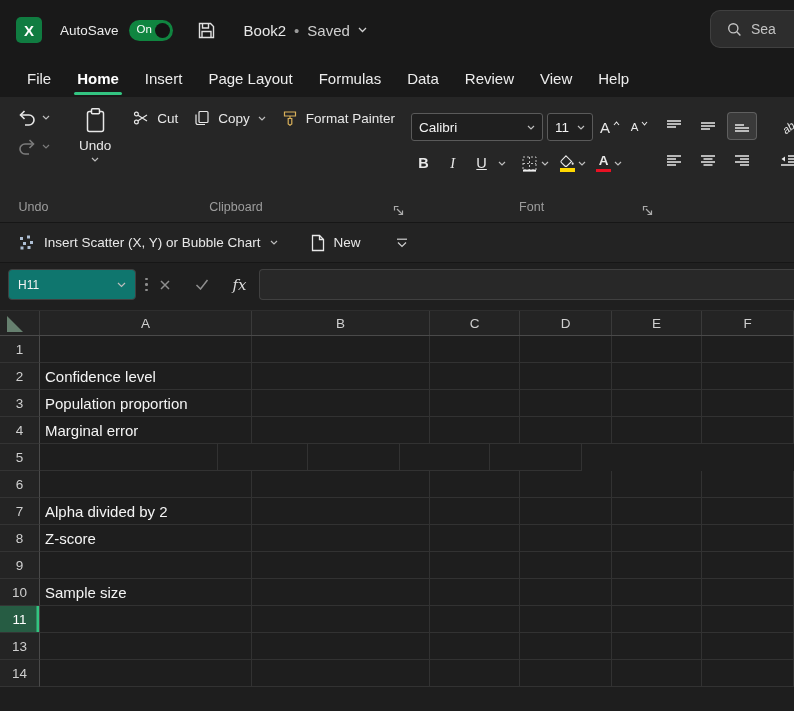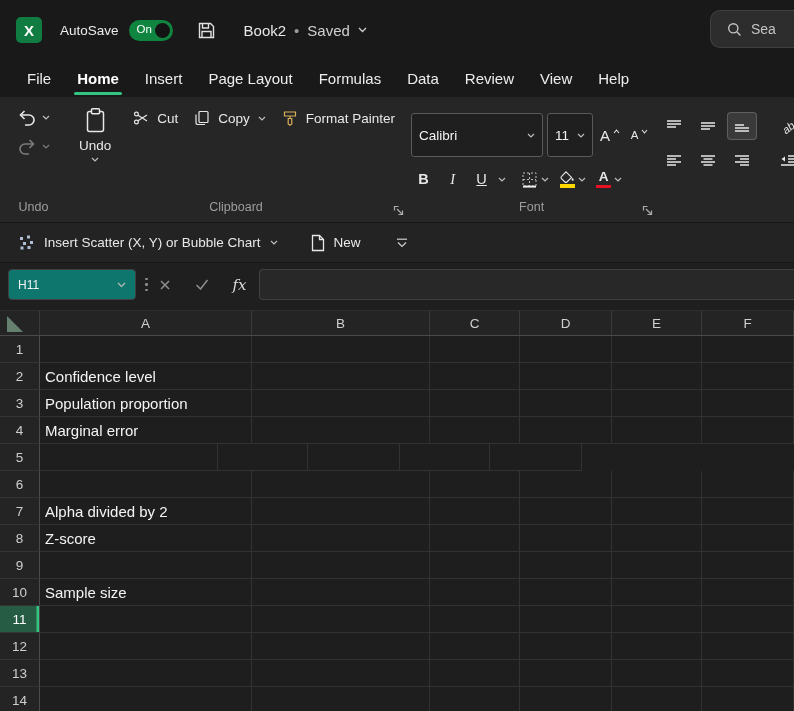--- a/index.html
+++ b/index.html
@@ -49,21 +49,21 @@
 
   .clip-body{display:flex;padding-top:2px}
   .paste-btn{display:flex;flex-direction:column;align-items:center;gap:4px;padding:4px 10px 0;font-size:13.5px}
   .clip-col{display:flex;flex-direction:row;margin-left:4px}
   .clip-item{display:flex;align-items:center;gap:8px;height:30px;padding:0 8px;font-size:13.5px;white-space:nowrap}
 
   .font-body{display:flex;flex-direction:column;padding-top:12px}
   .font-row{display:flex;align-items:center;gap:4px}
   .font-row + .font-row{margin-top:9px}
   .combo{display:flex;align-items:center;justify-content:space-between;background:#1f1f1f;border:1px solid #5a5a5a;
-    border-radius:3px;height:44px;padding:0 7px;font-size:13.5px;color:#f2f2f2}
+    border-radius:3px;height:28px;padding:0 7px;font-size:13.5px;color:#f2f2f2}
   .combo.name{width:132px}
   .combo.size{width:46px}
   .fbtn{min-width:25px;height:26px;display:flex;align-items:center;justify-content:center;gap:3px;
     color:#e8e8e8;font-size:14.5px;padding:0 3px;border-radius:3px}
   .fbtn.b{font-weight:700}
   .fbtn.i{font-style:italic;font-family:"Liberation Serif","DejaVu Serif",serif}
   .fbtn.u{text-decoration:underline}
   .fc-wrap{display:flex;flex-direction:column;align-items:center;line-height:1}
   .fc-a{font-size:13.5px;font-weight:600}
   .bar{display:block;width:15px;height:3.5px;margin-top:1.5px}
@@ -596,29 +596,20 @@
       <div class="grid-row">
         <div class="row-h sel">11</div>
         <div class="cell c0"></div>
         <div class="cell c1"></div>
         <div class="cell c2"></div>
         <div class="cell c3"></div>
         <div class="cell c4"></div>
         <div class="cell c5"></div>
       </div>
       <div class="grid-row">
-        <div class="row-h">12</div>
-        <div class="cell c0"></div>
-        <div class="cell c1"></div>
-        <div class="cell c2"></div>
-        <div class="cell c3"></div>
-        <div class="cell c4"></div>
-        <div class="cell c5"></div>
-      </div>
-      <div class="grid-row">
         <div class="row-h">13</div>
         <div class="cell c0"></div>
         <div class="cell c1"></div>
         <div class="cell c2"></div>
         <div class="cell c3"></div>
         <div class="cell c4"></div>
         <div class="cell c5"></div>
       </div>
       <div class="grid-row">
         <div class="row-h">14</div>

